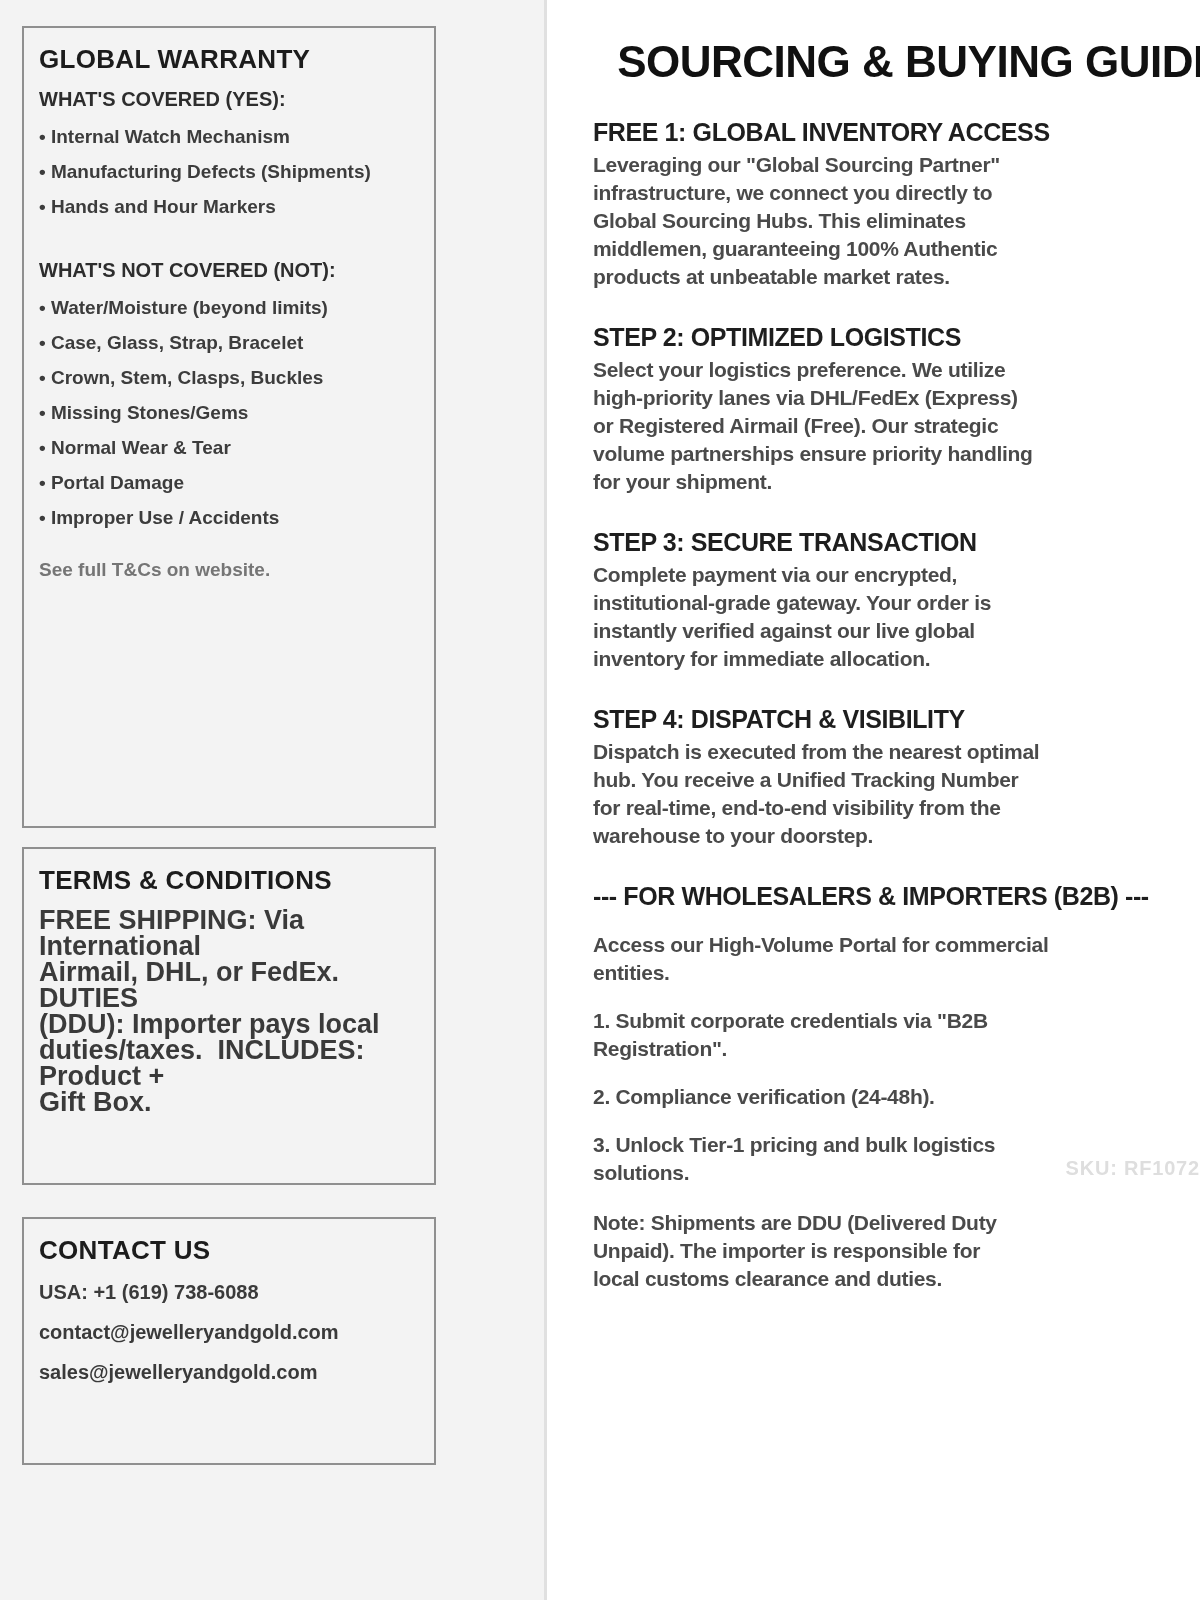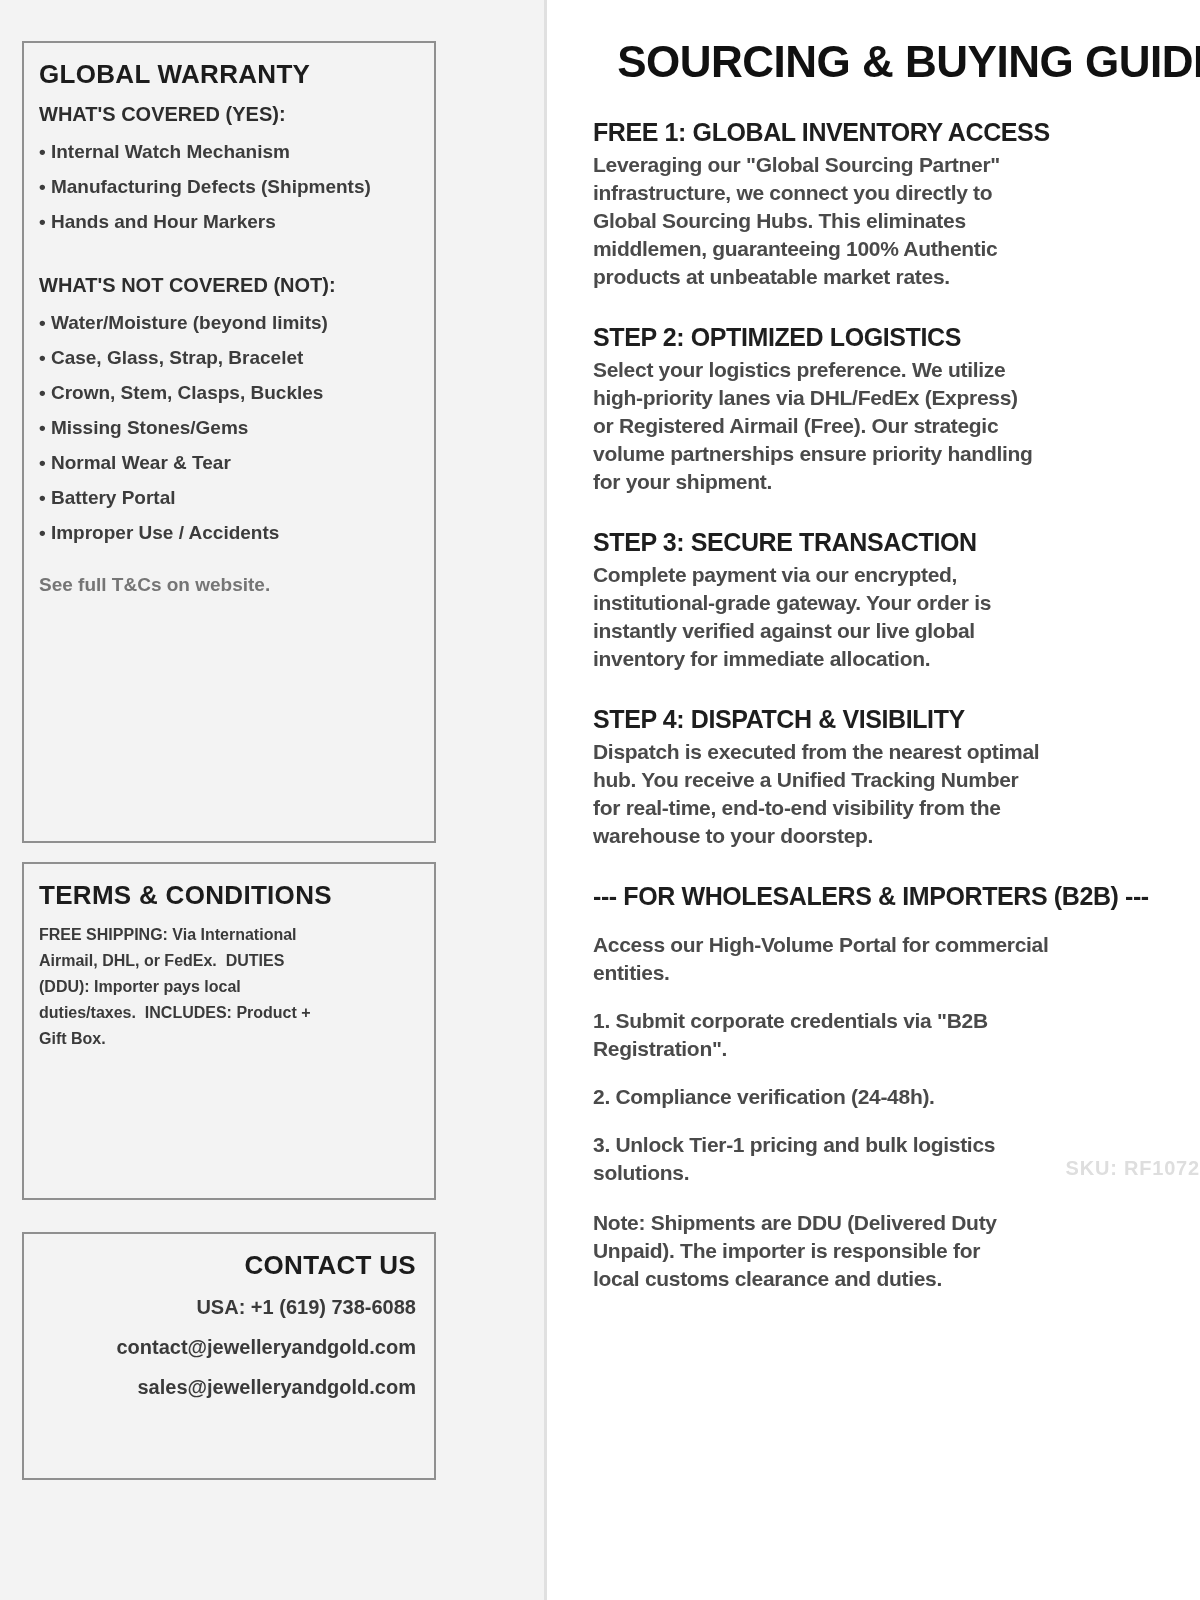--- a/index.html
+++ b/index.html
@@ -4,51 +4,51 @@
 <style>
   * { margin:0; padding:0; box-sizing:border-box; }
   html,body { width:1200px; height:1600px; background:#ffffff;
     font-family:"Liberation Sans", sans-serif; }
   .page { display:flex; width:1200px; height:1600px; overflow:hidden; }
 
   
   .sidebar {
     width:547px; height:1600px; background:#f3f3f3;
     border-right:3px solid #e0e0e0;
-    padding:41px 0 0 22px; flex:none;
+    padding:26px 0 0 22px; flex:none;
   }
   .panel {
     width:414px; background:#f3f3f3;
     border:2px solid #8f8f8f;
     padding:16px 18px 0 15px;
   }
   .panel-warranty { height:802px; margin-bottom:19px; }
   .panel-terms    { height:338px; margin-bottom:32px; }
-  .panel-contact  { height:248px;text-align:right; }
+  .panel-contact  { height:248px; }
 
   .panel-title {
     font-size:26px; font-weight:bold; color:#1c1c1c; letter-spacing:0.3px;
     line-height:30px;
   }
   .sub-heading {
     font-size:20px; font-weight:bold; color:#2d2d2d;
     margin-top:13px; line-height:24px;
   }
   .sub-heading.second { margin-top:40px; }
   ul.bullet-list { list-style:none; margin-top:14px; }
   ul.bullet-list li {
     font-size:19px; font-weight:bold; color:#3c3c3c;
     line-height:23px; margin-bottom:12px;
   }
   ul.bullet-list li::before { content:"\2022\00a0 "; color:#3c3c3c; }
   .footnote {
     margin-top:30px; font-size:19px; font-weight:bold; color:#757575;
   }
   .panel-body {
-    margin-top:12px; font-size:16px; font-weight:bold; color:#3a3a3a;
+    margin-top:12px; font-size:27px; font-weight:bold; color:#3a3a3a;
     line-height:26px; white-space:pre-wrap;
   }
   .contact-line {
     margin-top:14px; font-size:20px; font-weight:bold; color:#3a3a3a;
     line-height:26px;
   }
 
   
   .main { position:relative; width:745px; height:1196px; background:#ffffff;
     padding-top:38px; flex:none; }
@@ -93,21 +93,21 @@
         <li>Hands and Hour Markers</li>
       </ul>
 
       <div class="sub-heading second">WHAT'S NOT COVERED (NOT):</div>
       <ul class="bullet-list">
         <li>Water/Moisture (beyond limits)</li>
         <li>Case, Glass, Strap, Bracelet</li>
         <li>Crown, Stem, Clasps, Buckles</li>
         <li>Missing Stones/Gems</li>
         <li>Normal Wear &amp; Tear</li>
-        <li>Battery Portal</li>
+        <li>Portal Damage</li>
         <li>Improper Use / Accidents</li>
       </ul>
 
       <div class="footnote">See full T&amp;Cs on website.</div>
     </section>
 
     <section class="panel panel-terms">
       <h2 class="panel-title">TERMS &amp; CONDITIONS</h2>
       <div class="panel-body">FREE SHIPPING: Via International
 Airmail, DHL, or FedEx.  DUTIES

